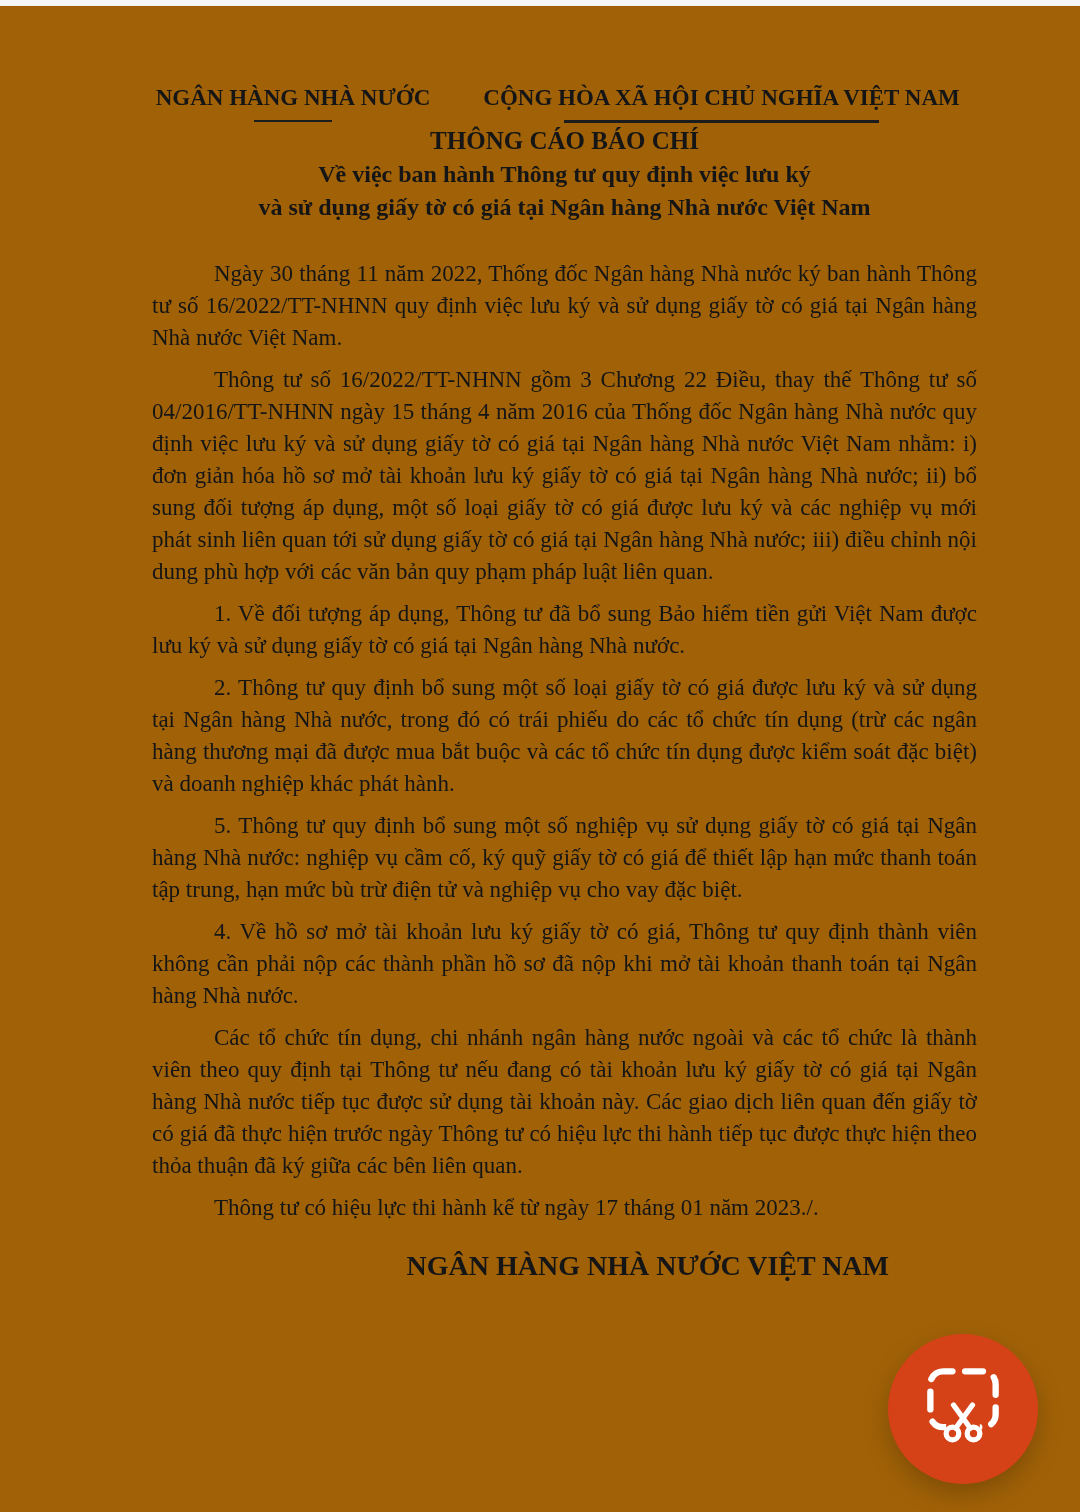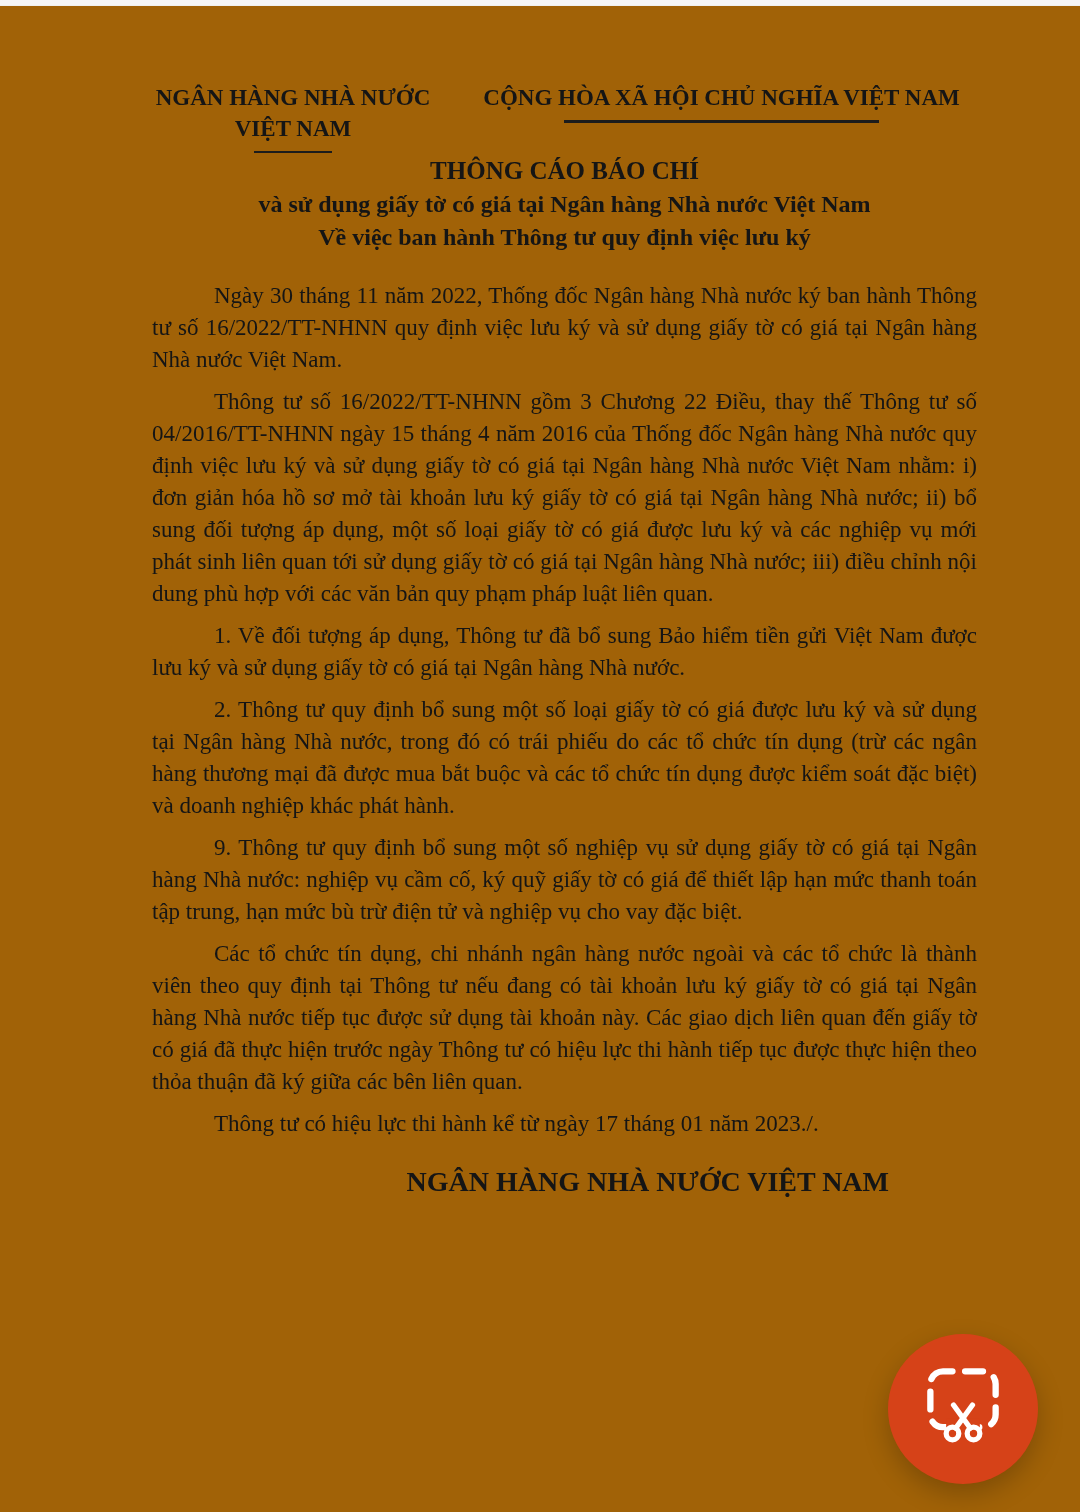--- a/index.html
+++ b/index.html
@@ -33,21 +33,21 @@
   
   .title-block {
     padding: 0 103px 0 152px;
     text-align: center;
     font-weight: bold;
   }
   .t1 { font-size: 25px; line-height: 35px; }
   .t2 { font-size: 24px; line-height: 33px; }
   
   .body {
-    margin-top: 26px;
+    margin-top: 34px;
     padding: 0 103px 0 152px;
     font-size: 23px;
     line-height: 32px;
     text-align: justify;
   }
   .body p { margin: 0 0 10px 0; text-indent: 62px; }
   .signature {
     margin-top: 26px;
     padding-right: 88px;
     text-align: right;
@@ -77,41 +77,41 @@
 </head>
 <body>
 
 <div class="page">
 
   <div class="top-strip"></div>
 
   <header class="doc-header">
     <div class="h-left">
       <div class="h-line">NGÂN HÀNG NHÀ NƯỚC</div>
-      <div class="h-line">VIỆT NAM</div>
       <div class="rule rule-short"></div>
     </div>
     <div class="h-right">
       <div class="h-line">CỘNG HÒA XÃ HỘI CHỦ NGHĨA VIỆT NAM</div>
       <div class="rule rule-long"></div>
     </div>
   </header>
 
   <section class="title-block">
     <div class="t1">THÔNG CÁO BÁO CHÍ</div>
+    <div class="t2">Về việc ban hành Thông tư quy định việc lưu ký</div>
     <div class="t2">và sử dụng giấy tờ có giá tại Ngân hàng Nhà nước Việt Nam</div>
-    <div class="t2">Về việc ban hành Thông tư quy định việc lưu ký</div>
   </section>
 
   <main class="body">
     <p>Ngày 30 tháng 11 năm 2022, Thống đốc Ngân hàng Nhà nước ký ban hành Thông tư số 16/2022/TT-NHNN quy định việc lưu ký và sử dụng giấy tờ có giá tại Ngân hàng Nhà nước Việt Nam.</p>
     <p>Thông tư số 16/2022/TT-NHNN gồm 3 Chương 22 Điều, thay thế Thông tư số 04/2016/TT-NHNN ngày 15 tháng 4 năm 2016 của Thống đốc Ngân hàng Nhà nước quy định việc lưu ký và sử dụng giấy tờ có giá tại Ngân hàng Nhà nước Việt Nam nhằm: i) đơn giản hóa hồ sơ mở tài khoản lưu ký giấy tờ có giá tại Ngân hàng Nhà nước; ii) bổ sung đối tượng áp dụng, một số loại giấy tờ có giá được lưu ký và các nghiệp vụ mới phát sinh liên quan tới sử dụng giấy tờ có giá tại Ngân hàng Nhà nước; iii) điều chỉnh nội dung phù hợp với các văn bản quy phạm pháp luật liên quan.</p>
     <p>1. Về đối tượng áp dụng, Thông tư đã bổ sung Bảo hiểm tiền gửi Việt Nam được lưu ký và sử dụng giấy tờ có giá tại Ngân hàng Nhà nước.</p>
     <p>2. Thông tư quy định bổ sung một số loại giấy tờ có giá được lưu ký và sử dụng tại Ngân hàng Nhà nước, trong đó có trái phiếu do các tổ chức tín dụng (trừ các ngân hàng thương mại đã được mua bắt buộc và các tổ chức tín dụng được kiểm soát đặc biệt) và doanh nghiệp khác phát hành.</p>
-    <p>9. Thông tư quy định bổ sung một số nghiệp vụ sử dụng giấy tờ có giá tại Ngân hàng Nhà nước: nghiệp vụ cầm cố, ký quỹ giấy tờ có giá để thiết lập hạn mức thanh toán tập trung, hạn mức bù trừ điện tử và nghiệp vụ cho vay đặc biệt.</p>
+    <p>5. Thông tư quy định bổ sung một số nghiệp vụ sử dụng giấy tờ có giá tại Ngân hàng Nhà nước: nghiệp vụ cầm cố, ký quỹ giấy tờ có giá để thiết lập hạn mức thanh toán tập trung, hạn mức bù trừ điện tử và nghiệp vụ cho vay đặc biệt.</p>
+    <p>4. Về hồ sơ mở tài khoản lưu ký giấy tờ có giá, Thông tư quy định thành viên không cần phải nộp các thành phần hồ sơ đã nộp khi mở tài khoản thanh toán tại Ngân hàng Nhà nước.</p>
     <p>Các tổ chức tín dụng, chi nhánh ngân hàng nước ngoài và các tổ chức là thành viên theo quy định tại Thông tư nếu đang có tài khoản lưu ký giấy tờ có giá tại Ngân hàng Nhà nước tiếp tục được sử dụng tài khoản này. Các giao dịch liên quan đến giấy tờ có giá đã thực hiện trước ngày Thông tư có hiệu lực thi hành tiếp tục được thực hiện theo thỏa thuận đã ký giữa các bên liên quan.</p>
     <p>Thông tư có hiệu lực thi hành kể từ ngày 17 tháng 01 năm 2023./.</p>
     <div class="signature">NGÂN HÀNG NHÀ NƯỚC VIỆT NAM</div>
   </main>
 
   <button class="snip-button" title="">
     <svg width="76" height="80" viewBox="0 0 72 76" fill="none" xmlns="http://www.w3.org/2000/svg">
       <rect x="5" y="7" width="62" height="53" rx="12" stroke="#ffffff" stroke-width="6" fill="none" stroke-dasharray="17 12" stroke-dashoffset="8" stroke-linecap="round"></rect>
       <rect x="20" y="52" width="32" height="14" fill="#d64218"></rect>
       <circle cx="26" cy="66" r="6" stroke="#ffffff" stroke-width="5" fill="none"></circle>

